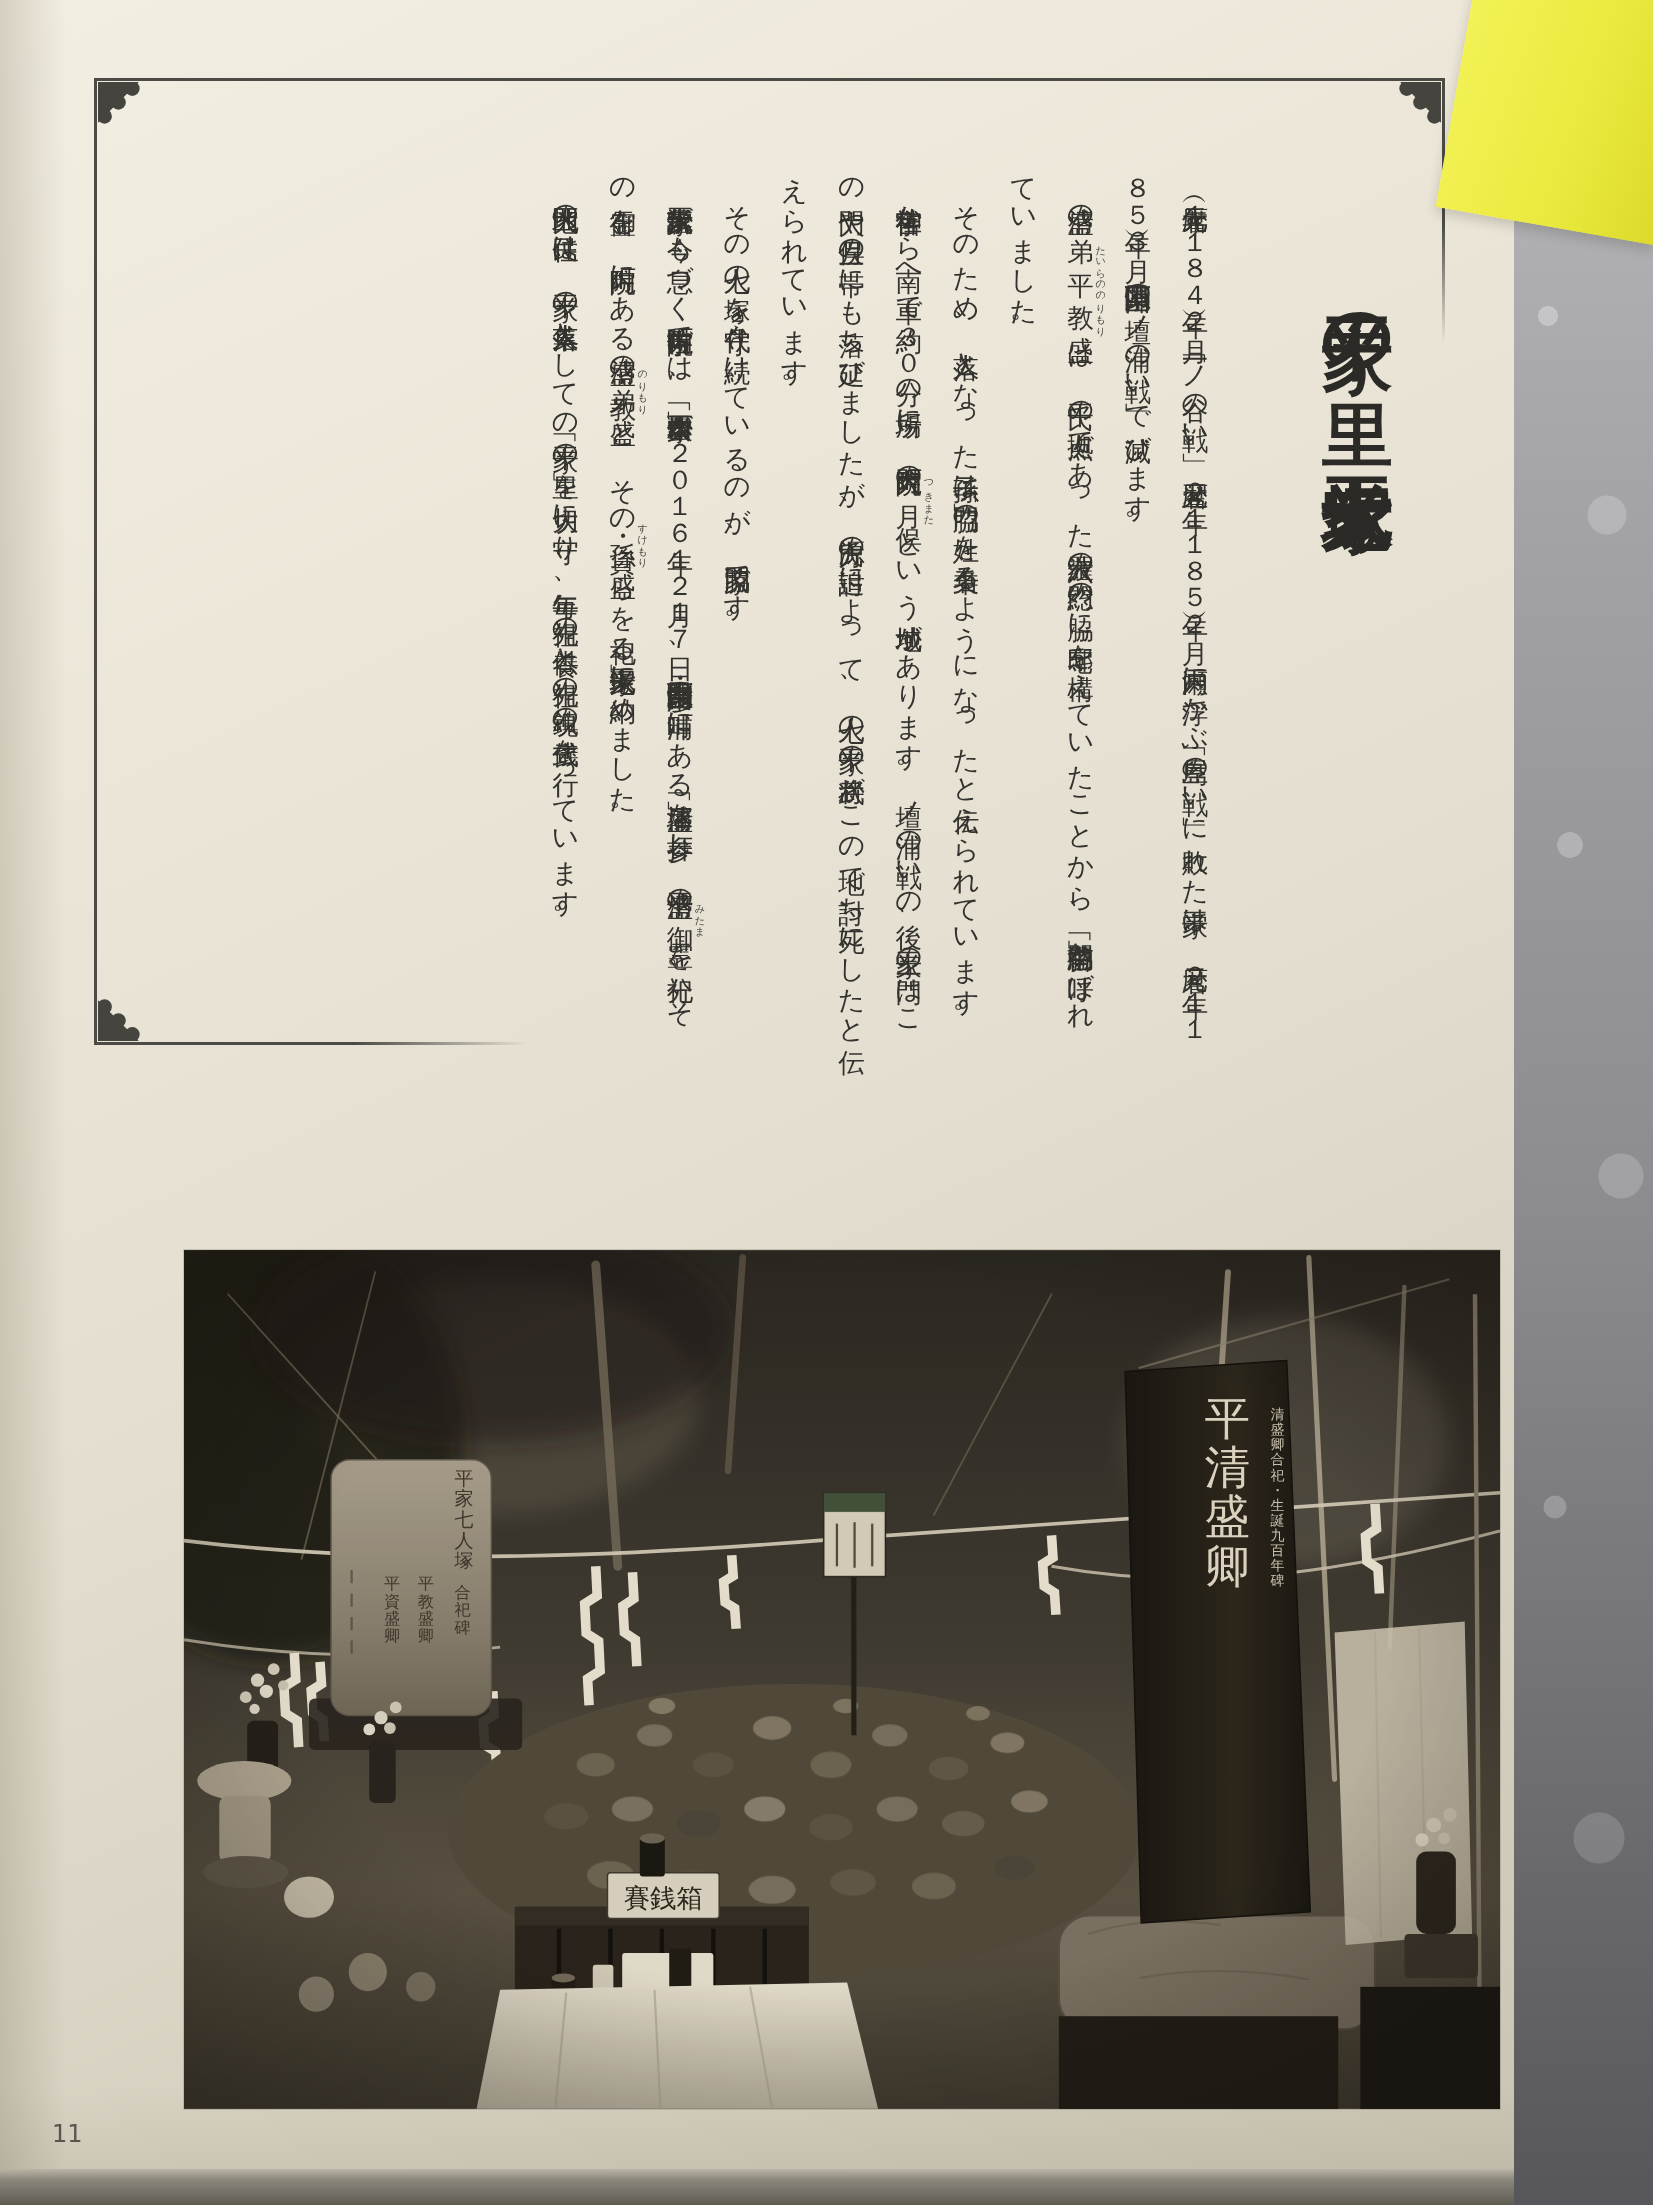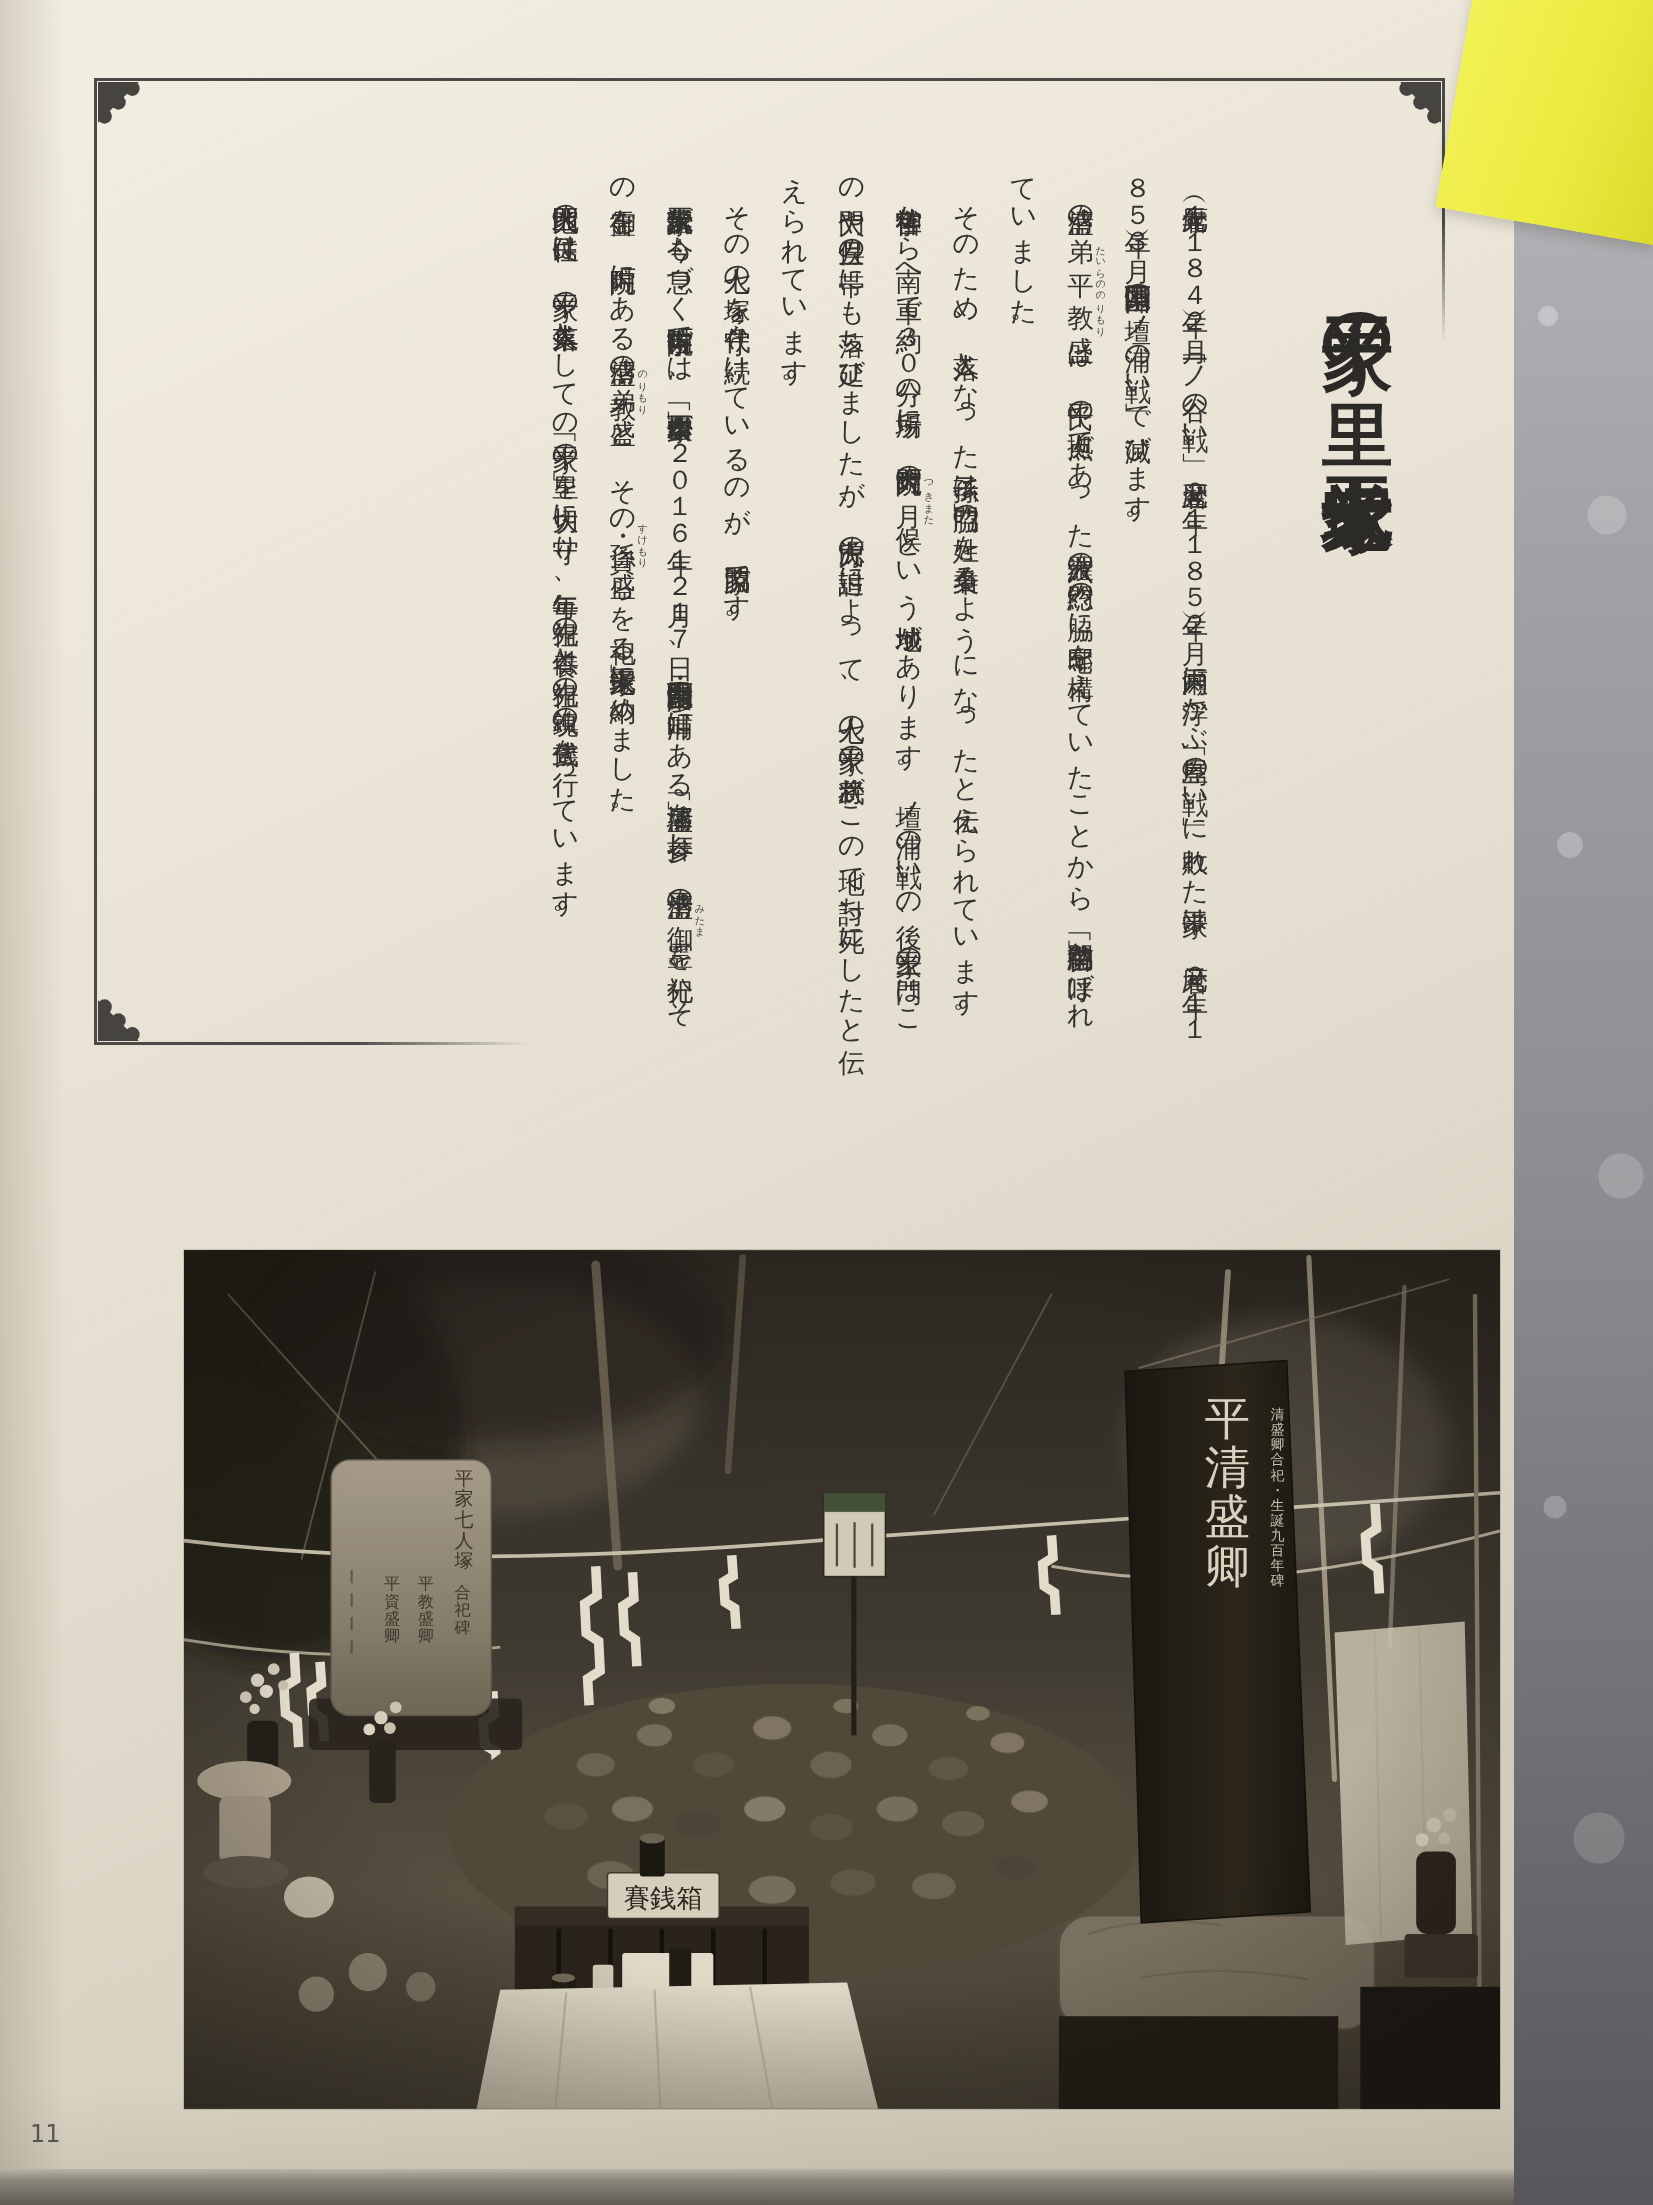--- a/index.html
+++ b/index.html
@@ -38,21 +38,21 @@
   
   .title{position:absolute;top:184px;right:49px;margin:0;
     writing-mode:vertical-rl;font-size:71px;line-height:1.06;font-weight:700;
     letter-spacing:.02em;color:#2b2a27;white-space:nowrap;}
   .article{position:absolute;top:82px;right:221px;height:876px;
     writing-mode:vertical-rl;font-size:26.5px;line-height:2.16;color:#33322e;
     text-align:left;}
   .article p{margin:0;text-indent:1em;}
   .article ruby rt{font-size:.38em;letter-spacing:0;color:#45443f;}
   
-  .page-number{position:absolute;left:30px;top:2120px;font-family:"DejaVu Sans","Liberation Sans",sans-serif;
+  .page-number{position:absolute;left:52px;top:2120px;font-family:"DejaVu Sans","Liberation Sans",sans-serif;
     font-size:24px;color:#57554e;}
   
   .photo{position:absolute;left:184px;top:1250px;width:1316px;height:859px;display:block;
     box-shadow:0 0 0 0.7px rgba(60,55,45,.25);}
   
   .tab{position:absolute;left:1457px;top:-37px;width:221px;height:265px;
     background:linear-gradient(100deg,#f3f258 0%,#ebea3f 55%,#dbda2c 100%);
     transform:rotate(10deg);box-shadow:0 5.9px 11.8px rgba(40,40,20,.18);}
 </style>
 </head>

